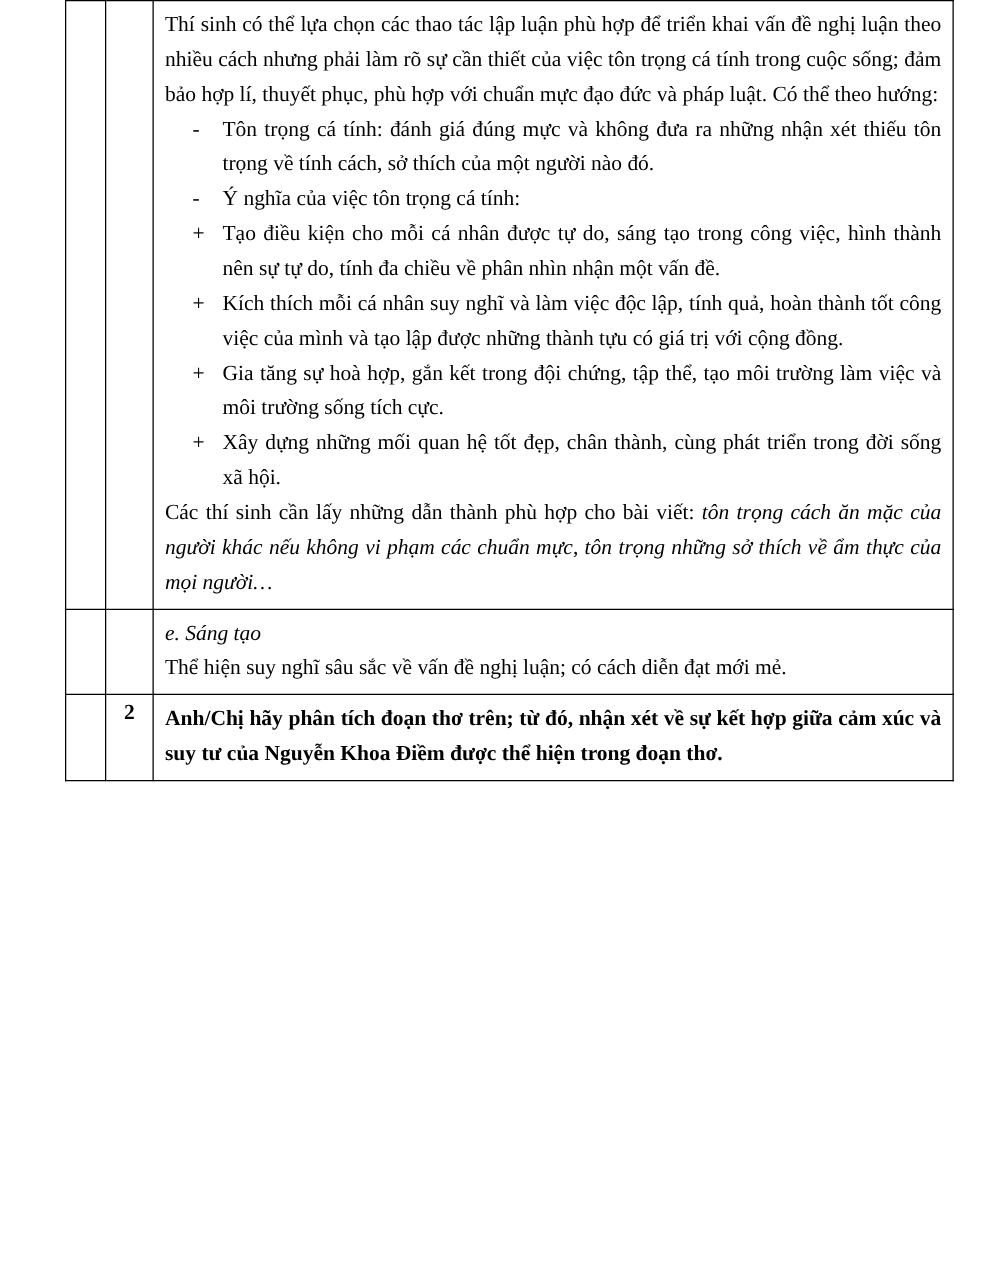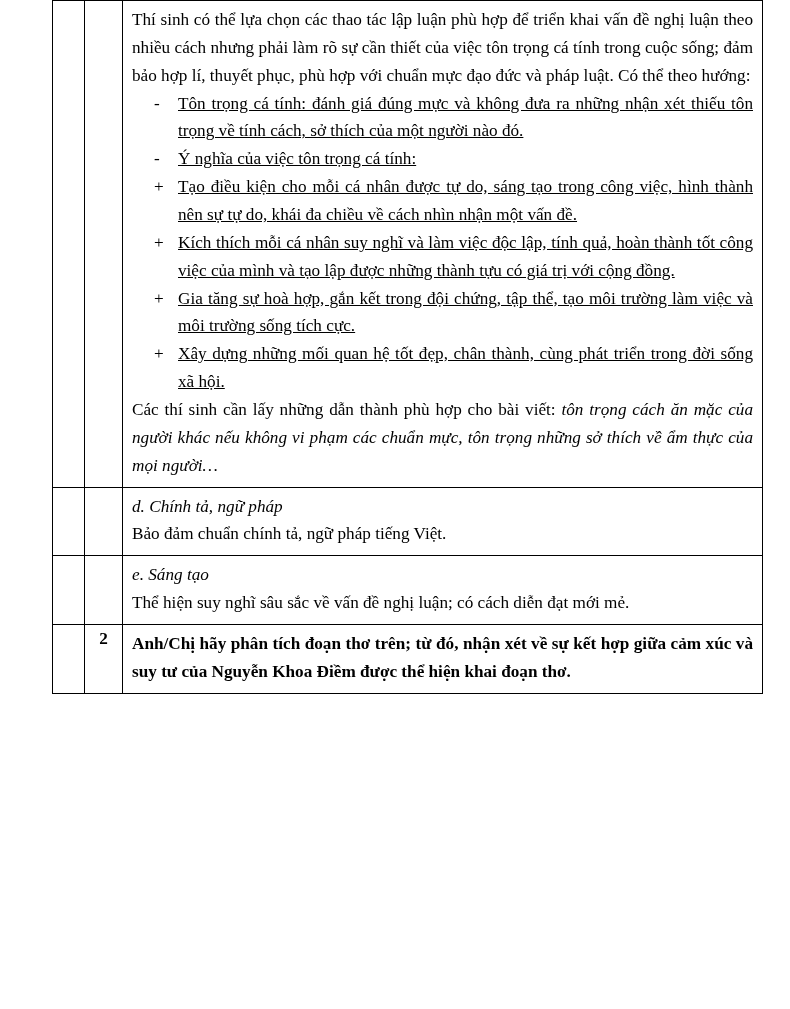--- a/index.html
+++ b/index.html
@@ -60,21 +60,20 @@
     padding-left: 22px;
   }
   .bullets li .mk {
     width: 24px;
     flex: 0 0 24px;
     text-align: left;
   }
   .bullets li .tx {
     flex: 1 1 auto;
     text-align: justify;
-    text-decoration: underline;
   }
   .tail-note .ital {
     font-style: italic;
   }
 </style>
 </head>
 <body>
 
 <div class="page">
   <table class="doc-table">
@@ -95,68 +94,58 @@
             <li>
               <span class="mk">-</span>
               <span class="tx">Tôn trọng cá tính: đánh giá đúng mực và không đưa ra những nhận xét thiếu tôn trọng về tính cách, sở thích của một người nào đó.</span>
             </li>
             <li>
               <span class="mk">-</span>
               <span class="tx">Ý nghĩa của việc tôn trọng cá tính:</span>
             </li>
             <li>
               <span class="mk">+</span>
-              <span class="tx">Tạo điều kiện cho mỗi cá nhân được tự do, sáng tạo trong công việc, hình thành nên sự tự do, khái đa chiều về cách nhìn nhận một vấn đề.</span>
+              <span class="tx">Tạo điều kiện cho mỗi cá nhân được tự do, sáng tạo trong công việc, hình thành nên sự tự do, tính đa chiều về phân nhìn nhận một vấn đề.</span>
             </li>
             <li>
               <span class="mk">+</span>
               <span class="tx">Kích thích mỗi cá nhân suy nghĩ và làm việc độc lập, tính quả, hoàn thành tốt công việc của mình và tạo lập được những thành tựu có giá trị với cộng đồng.</span>
             </li>
             <li>
               <span class="mk">+</span>
               <span class="tx">Gia tăng sự hoà hợp, gắn kết trong đội chứng, tập thể, tạo môi trường làm việc và môi trường sống tích cực.</span>
             </li>
             <li>
               <span class="mk">+</span>
               <span class="tx">Xây dựng những mối quan hệ tốt đẹp, chân thành, cùng phát triển trong đời sống xã hội.</span>
             </li>
           </ul>
           <p class="tail-note"><span>Các thí sinh cần lấy những dẫn thành phù hợp cho bài viết: </span><span class="ital">tôn trọng cách ăn mặc của người khác nếu không vi phạm các chuẩn mực, tôn trọng những sở thích về ẩm thực của mọi người…</span></p>
         </div>
       </td>
     </tr>
 
-    <tr>
-      <td></td>
-      <td></td>
-      <td>
-        <div class="cell-body">
-          <p class="ital">d. Chính tả, ngữ pháp</p>
-          <p>Bảo đảm chuẩn chính tả, ngữ pháp tiếng Việt.</p>
-        </div>
-      </td>
-    </tr>
 
     <tr>
       <td></td>
       <td></td>
       <td>
         <div class="cell-body">
           <p class="ital">e. Sáng tạo</p>
           <p>Thể hiện suy nghĩ sâu sắc về vấn đề nghị luận; có cách diễn đạt mới mẻ.</p>
         </div>
       </td>
     </tr>
 
     <tr>
       <td></td>
       <td class="cell-num">2</td>
       <td>
         <div class="cell-body">
-          <p class="bold">Anh/Chị hãy phân tích đoạn thơ trên; từ đó, nhận xét về sự kết hợp giữa cảm xúc và suy tư của Nguyễn Khoa Điềm được thể hiện khai đoạn thơ.</p>
+          <p class="bold">Anh/Chị hãy phân tích đoạn thơ trên; từ đó, nhận xét về sự kết hợp giữa cảm xúc và suy tư của Nguyễn Khoa Điềm được thể hiện trong đoạn thơ.</p>
         </div>
       </td>
     </tr>
 
 
   </tbody>
     </table>
 </div>
 
 </body></html>

